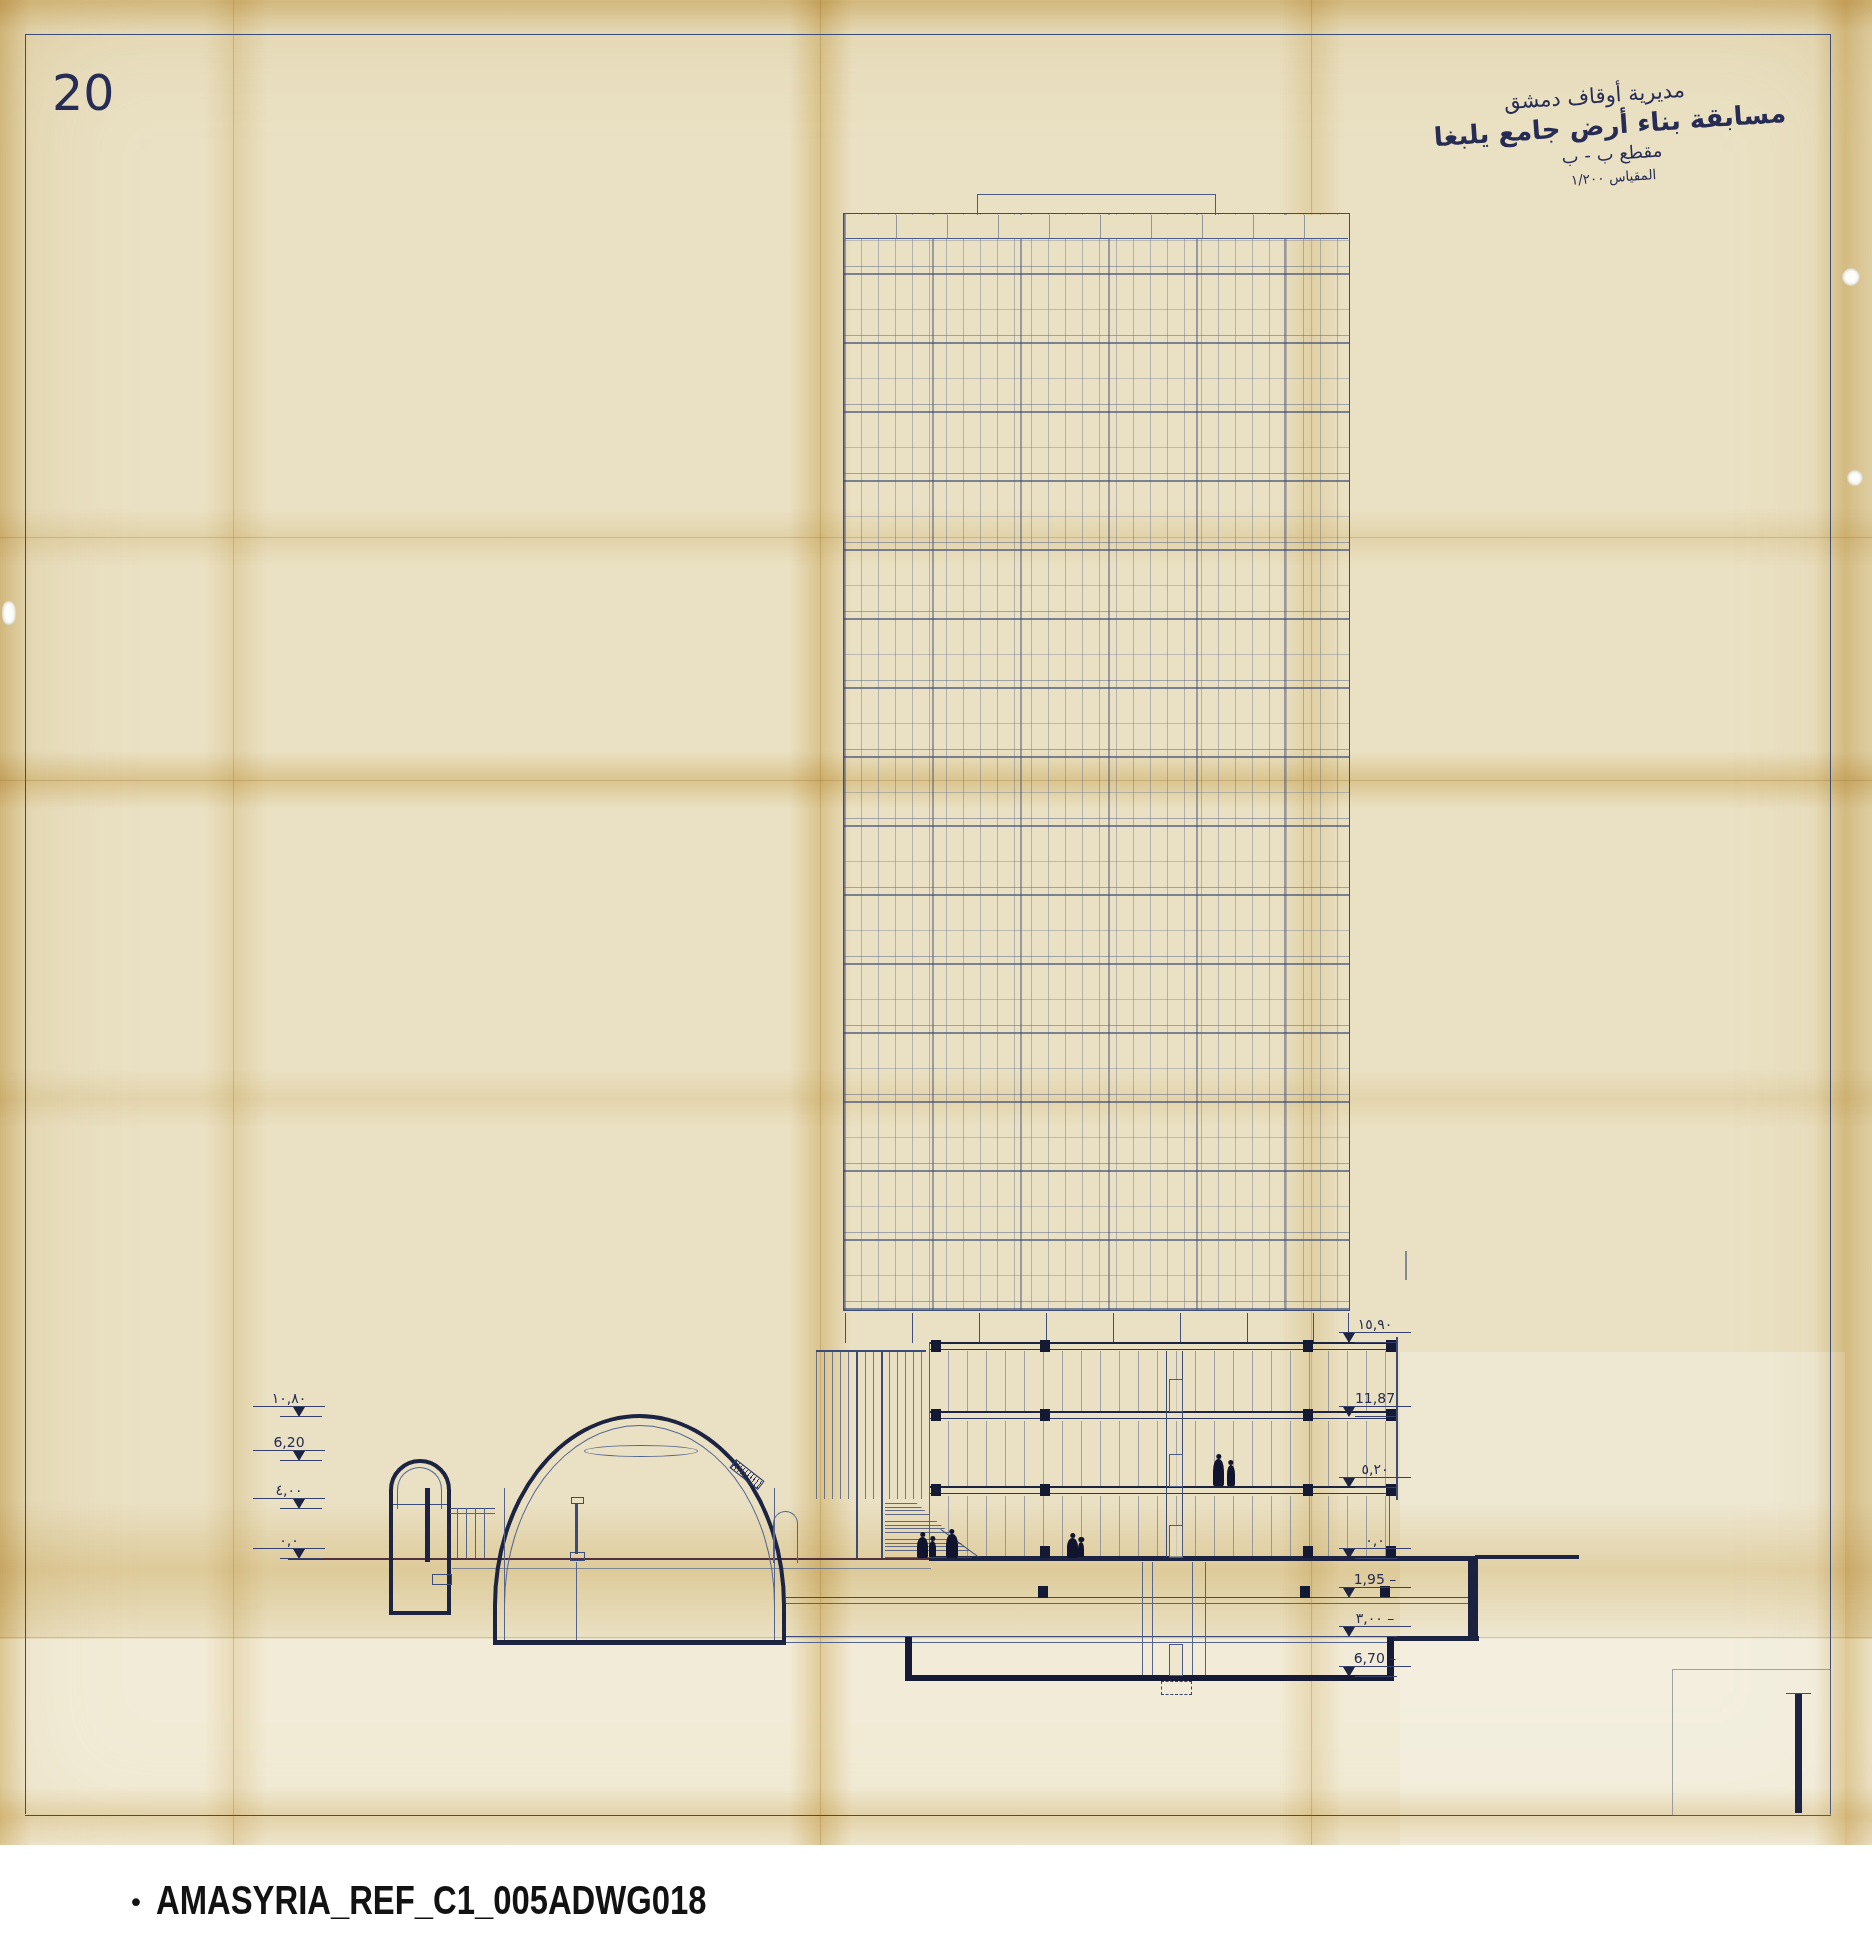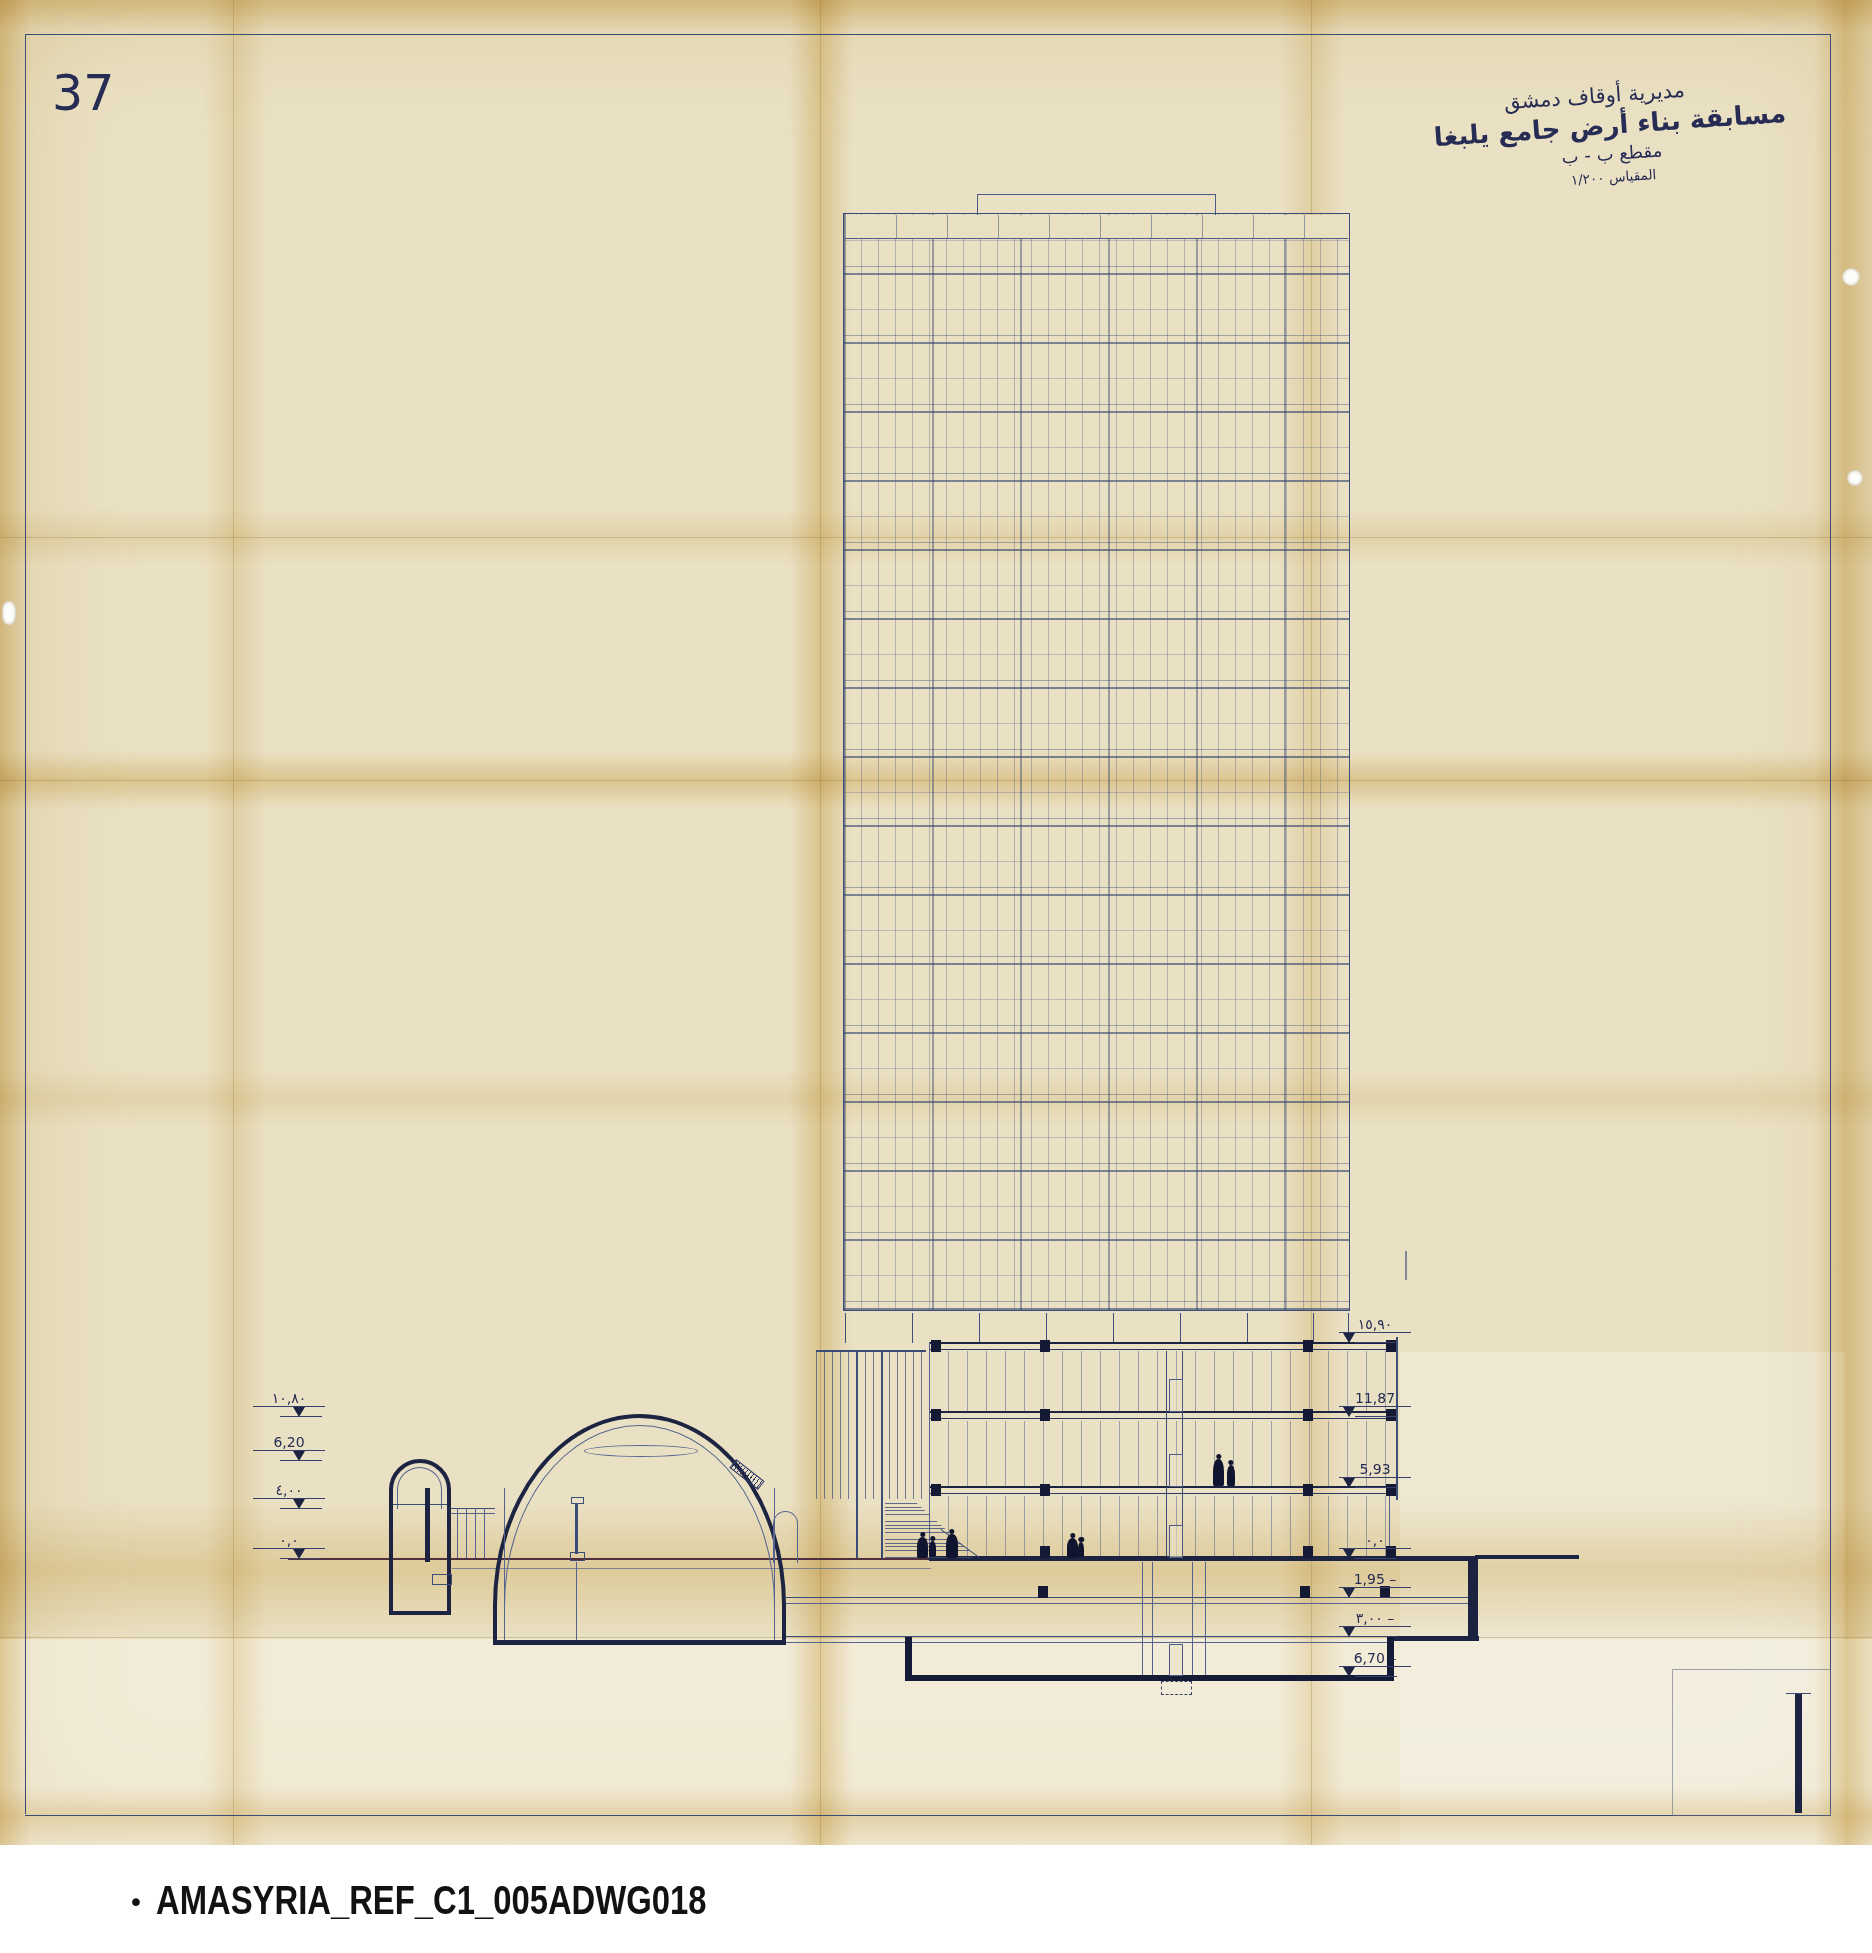--- a/index.html
+++ b/index.html
@@ -125,21 +125,21 @@
   <div class="crease" style="left:1311px;top:0;width:0.9px;height:1845px;"></div>
   <div class="crease" style="left:0;top:537px;width:1873px;height:0.9px;"></div>
   <div class="crease" style="left:0;top:780px;width:1873px;height:0.9px;"></div>
   <div class="crease" style="left:0;top:1637px;width:1873px;height:0.9px;"></div>
 
   <div class="hl mid" style="left:25px;top:34px;width:1806px;"></div>
   <div class="hl mid" style="left:25px;top:1815px;width:1806px;"></div>
   <div class="vl mid" style="left:25px;top:34px;height:1780px;"></div>
   <div class="vl mid" style="left:1830px;top:34px;height:1780px;"></div>
 
-  <div id="page-number">37</div>
+  <div id="page-number">20</div>
 
   <div id="title-block">
     <div class="t1">مديرية أوقاف دمشق</div>
     <div class="t2">مسابقة بناء أرض جامع يلبغا</div>
     <div class="t3">مقطع ب - ب</div>
     <div class="t4">المقياس ١/٢٠٠</div>
   </div>
 
   <div id="parapet"></div>
   <div id="tower-grid"></div>
@@ -282,21 +282,21 @@
     <span class="txt">١٥,٩٠</span>
     <span class="tri"></span>
       <span class="base"></span>
   </div>
   <div class="marker mR" style="left:1339px;top:1392px;">
     <span class="txt">11,87</span>
     <span class="tri"></span>
       <span class="base"></span>
   </div>
   <div class="marker mR" style="left:1339px;top:1463px;">
-    <span class="txt">5,93</span>
+    <span class="txt">٥,٢٠</span>
     <span class="tri"></span>
       <span class="base"></span>
   </div>
   <div class="marker mR" style="left:1339px;top:1534px;">
     <span class="txt">٠,٠</span>
     <span class="tri"></span>
       <span class="base"></span>
   </div>
   <div class="marker mR" style="left:1339px;top:1573px;">
     <span class="txt">1,95 –</span>

